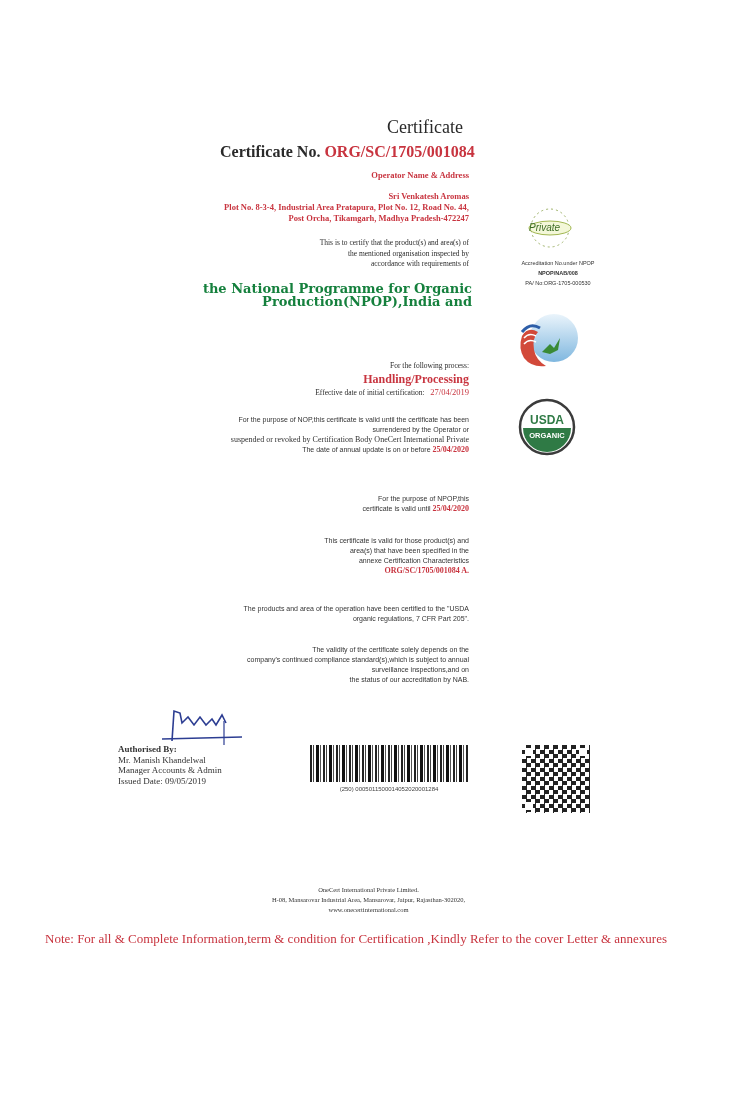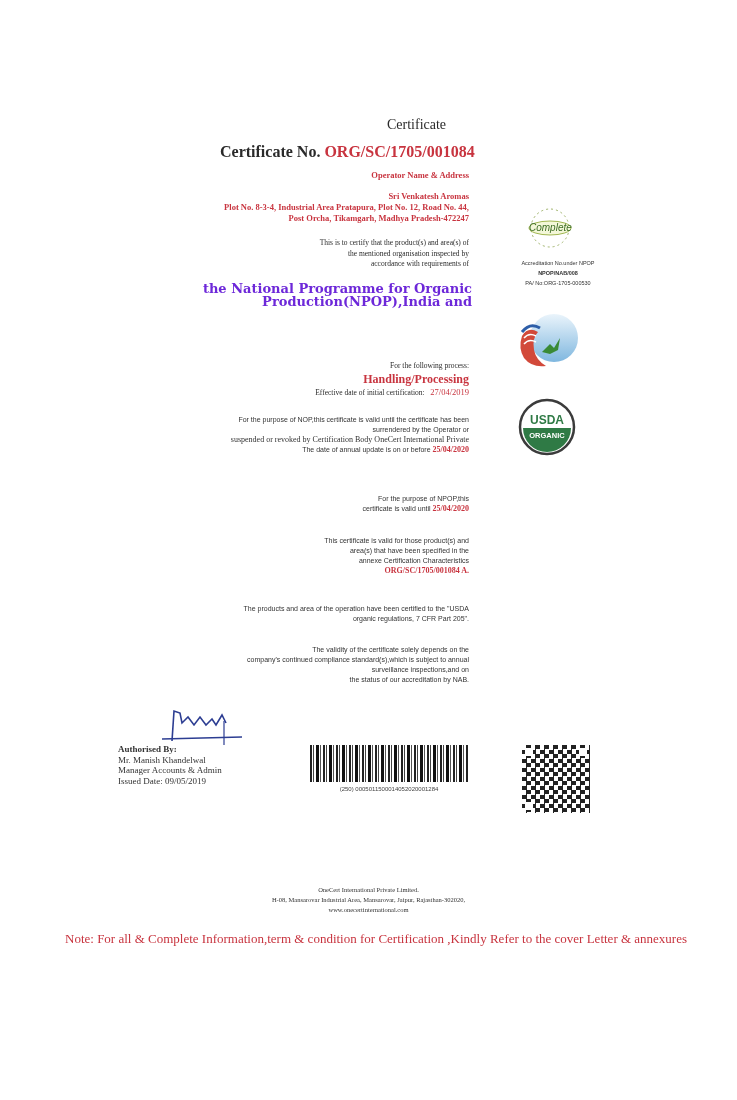--- a/index.html
+++ b/index.html
@@ -1,35 +1,35 @@
 <!DOCTYPE html>
 <html><head>
 <meta charset="utf-8">
 <style>
   html, body { margin:0; padding:0; background:#ffffff; }
   body { width:737px; height:1100px; position:relative; overflow:hidden; font-family:"Liberation Serif", serif; color:#2a2a2a; }
   .abs { position:absolute; }
   .r { text-align:right; }
   .red { color:#c8343f; }
   .sans { font-family:"Liberation Sans", sans-serif; }
-  .title { font-size:14px; }
+  .title { font-size:18px; }
   .certno { font-size:16px; font-weight:bold; }
   .small-b { font-size:8.5px; font-weight:bold; }
   .tiny { font-size:7.5px; line-height:10.5px; }
-  .big { font-family:"DejaVu Serif", serif; font-size:13px; line-height:13px; font-weight:bold; color:#6d28d9; }
+  .big { font-family:"DejaVu Serif", serif; font-size:13px; line-height:13px; font-weight:bold; color:#15803d; }
   .mid { font-size:12px; font-weight:bold;margin-left:32px; }
   .sans7 { font-family:"Liberation Sans", sans-serif; font-size:7px; line-height:10px; color:#333; }
   .barcode { background:repeating-linear-gradient(90deg,#222 0 2px,#fff 2px 3px,#444 3px 4px,#fff 4px 6px,#111 6px 9px,#fff 9px 10px,#555 10px 11px,#fff 11px 13px); }
   .qr { background:
       linear-gradient(#fff,#fff) 3px 3px/8px 8px no-repeat,
       linear-gradient(#fff,#fff) 57px 3px/8px 8px no-repeat,
       linear-gradient(#fff,#fff) 3px 57px/8px 8px no-repeat,
       repeating-conic-gradient(#222 0 25%, #fff 0 50%) 0 0/9px 9px;
       border:2px solid #fff; }
-  .note { font-size:13px; color:#c8343f; font-family:"Liberation Serif", serif;margin-left:20px; }
+  .note { font-size:13px; color:#c8343f; font-family:"Liberation Serif", serif; }
 </style>
 </head>
 <body>
 
 <div class="abs title" style="left:387px;top:117px;">Certificate</div>
 
 <div class="abs certno" style="left:220px;top:143px;">
   <span>Certificate No.</span>
   <span class="red">ORG/SC/1705/001084</span>
 </div>
@@ -92,21 +92,21 @@
   <div>company's continued compliance standard(s),which is subject to annual</div>
   <div>surveillance inspections,and on</div>
   <div>the status of our accreditation  by NAB.</div>
 </div>
 
 <div class="abs" style="left:520px;top:206px;width:60px;height:44px;">
   <svg width="60" height="44" viewBox="0 0 60 44">
     <circle cx="30" cy="22" r="19" fill="none" stroke="#9fb36a" stroke-width="1" stroke-dasharray="2 3"></circle>
     <ellipse cx="30" cy="22" rx="21" ry="7" fill="#f3f7d8" stroke="#8aa52a" stroke-width="0.8"></ellipse>
   </svg>
-  <div class="abs" style="left:9px;top:16px;font-family:'Liberation Sans',sans-serif;font-style:italic;font-size:10px;color:#3d6d24;">Complete</div>
+  <div class="abs" style="left:9px;top:16px;font-family:'Liberation Sans',sans-serif;font-style:italic;font-size:10px;color:#3d6d24;">Private</div>
 </div>
 <div class="abs sans" style="left:503px;top:258px;width:110px;text-align:center;font-size:5.5px;line-height:10px;color:#333;">
   <div>Accreditation No.under NPOP</div>
   <div style="font-weight:bold;">NPOP/NAB/008</div>
   <div>PA/ No:ORG-1705-000530</div>
 </div>
 
 <div class="abs" style="left:510px;top:308px;width:76px;height:70px;">
   <svg width="76" height="70" viewBox="0 0 76 70">
     <defs>

